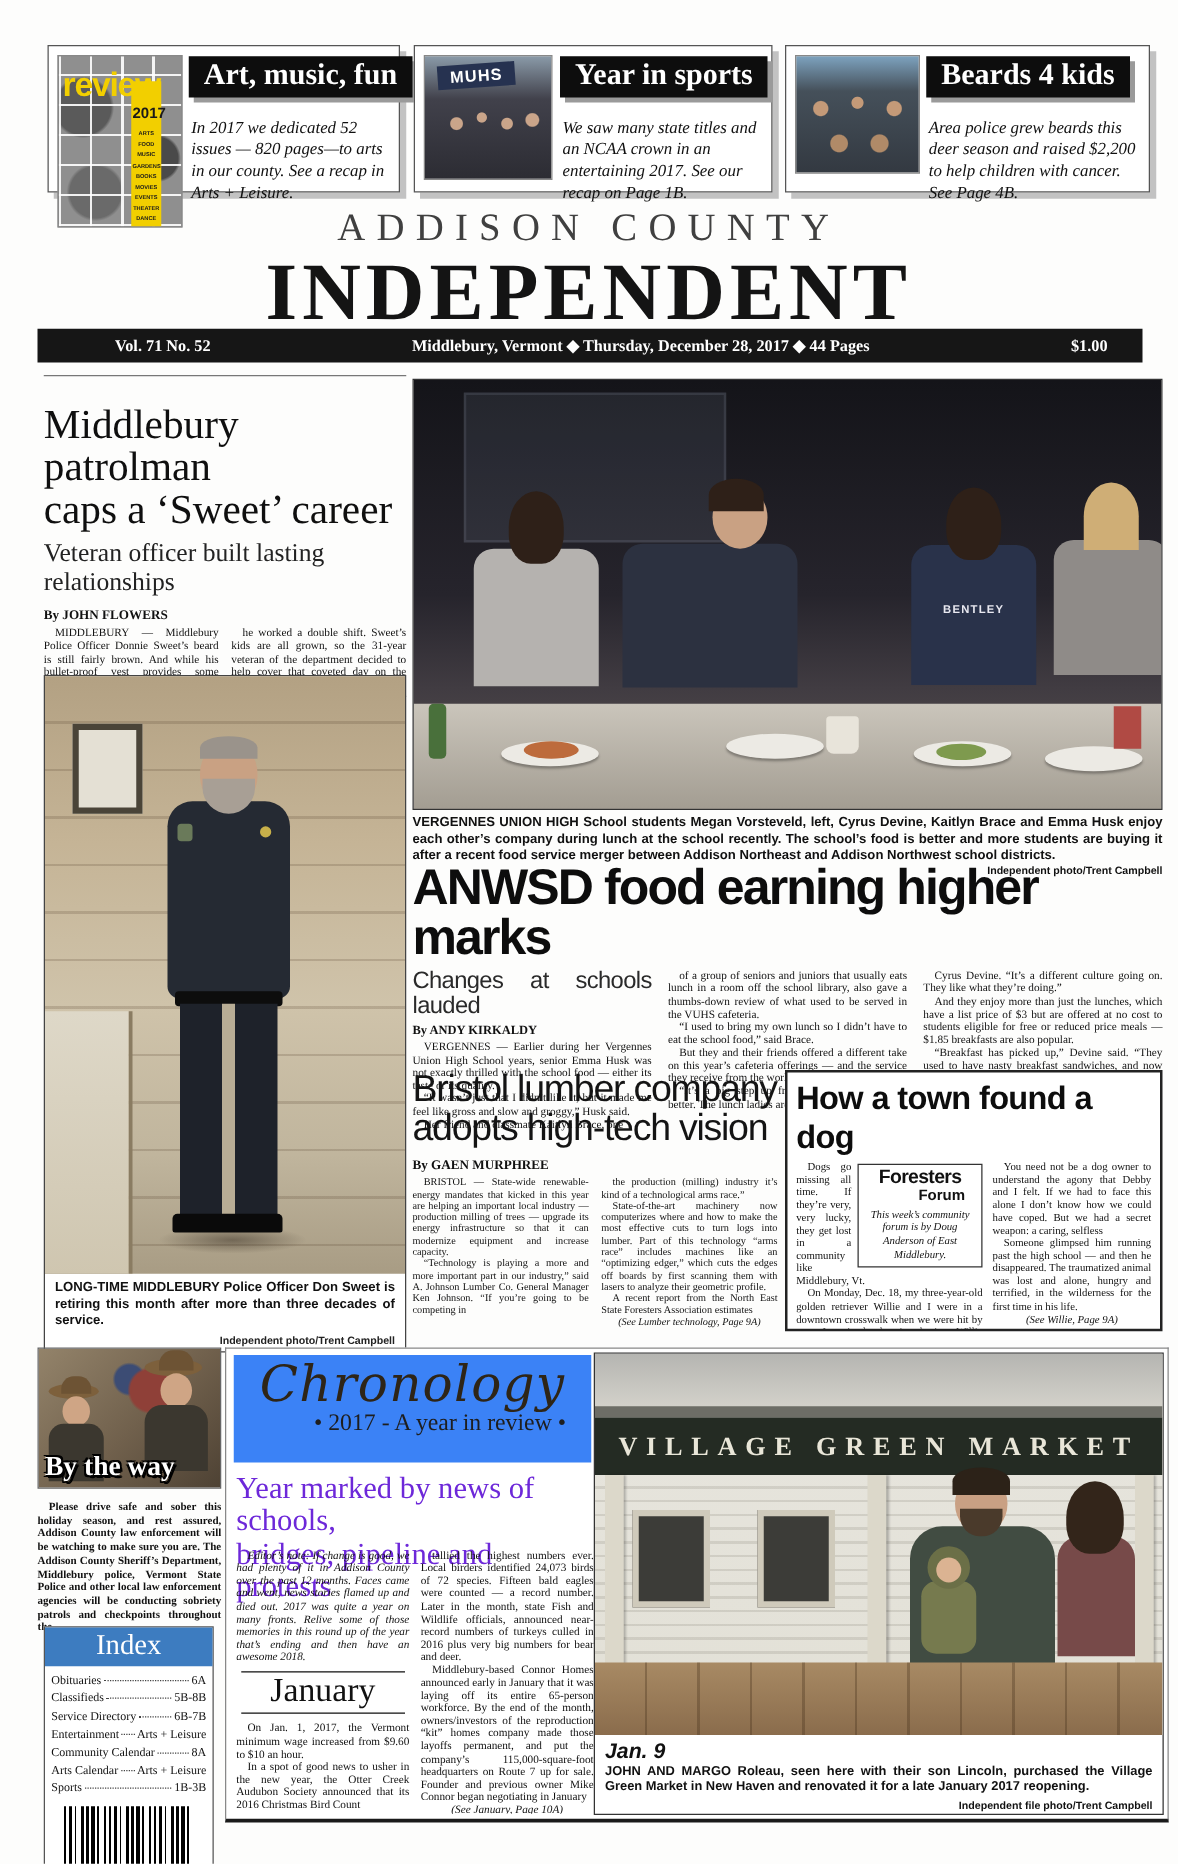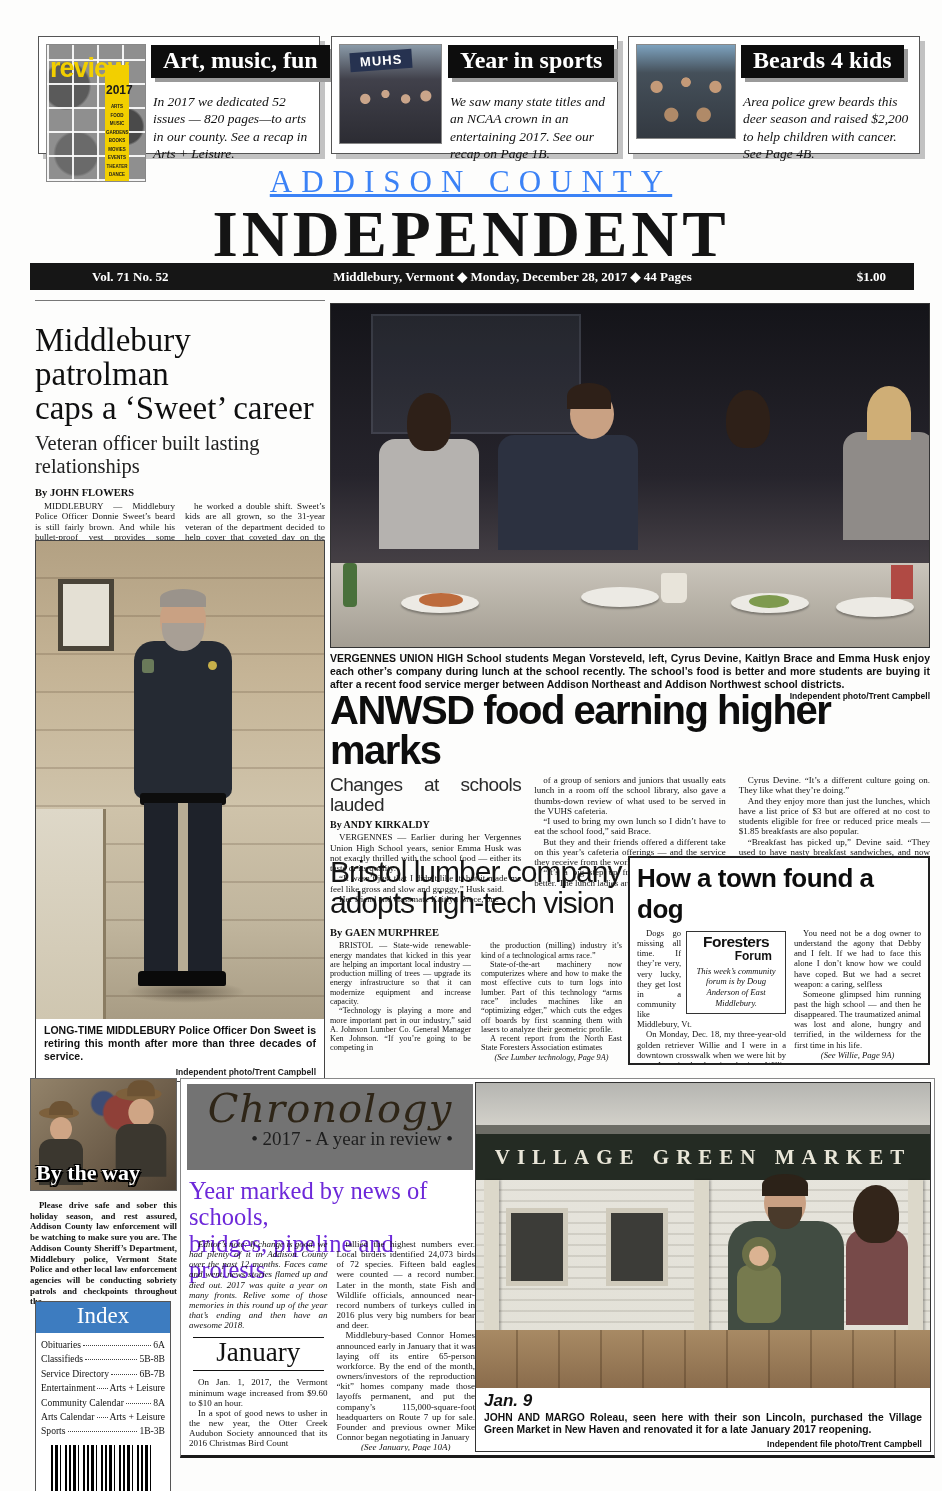--- a/index.html
+++ b/index.html
@@ -47,21 +47,21 @@
   .beards-thumb { width:100px; height:95px; background:linear-gradient(180deg,#7da2be 0%,#45505a 30%,#333941 100%);
       background-image:radial-gradient(circle at 20% 45%, #c49a78 0 6%, transparent 7%),
         radial-gradient(circle at 50% 40%, #c49a78 0 6%, transparent 7%),
         radial-gradient(circle at 80% 45%, #c49a78 0 6%, transparent 7%),
         radial-gradient(circle at 35% 75%, #b08a68 0 7%, transparent 8%),
         radial-gradient(circle at 68% 75%, #b08a68 0 7%, transparent 8%),
         linear-gradient(180deg,#7da2be 0%,#45505a 30%,#333941 100%); }
 
   
   .masthead { position:absolute; left:0; top:164px; width:942px; text-align:center; }
-  .mast-kicker { font-size:31px; letter-spacing:9px; color:#3b82f6;text-decoration:underline; }
+  .mast-kicker { font-size:31px; letter-spacing:9px; color:#404040; }
   .mast-title { font-size:65px; font-weight:bold; letter-spacing:4px; color:#141414; line-height:1.0; margin-top:2px; }
 
   
   .infobar { position:absolute; left:30px; top:263px; width:884px; height:27px; background:#161616;
              color:#fff; display:flex; align-items:center; font-weight:bold; font-size:13px; }
   .infobar .vol { margin-left:62px; }
   .infobar .center { flex:1; text-align:center; }
   .infobar .price { margin-right:28px; }
 
   
@@ -173,21 +173,21 @@
   .index-head { background:#3d7cc0; color:#fff; text-align:center; font-size:23px; padding:1px 0 4px; }
   .index-list { padding:5px 5px 2px; }
   .index-row { display:flex; align-items:baseline; font-size:9.6px; line-height:1.5; }
   .index-dots { flex:1; border-bottom:1.5px dotted #444; margin:0 2px; transform:translateY(-2px); }
   .barcode-wrap { text-align:center; padding:4px 0 8px; }
   .barcode { width:104px; height:50px; margin:0 auto;
       background:repeating-linear-gradient(90deg,#000 0 2px,#fff 2px 4px,#000 4px 7px,#fff 7px 9px,#000 9px 10px,#fff 10px 14px,#000 14px 16px,#fff 16px 18px); }
 
   
   .chrono { position:absolute; left:180px; top:1078px; width:755px; height:380px; border:1px solid #888; border-bottom:3px solid #1a1a1a; background:#fff; }
-  .chrono-banner { position:absolute; left:6px; top:5px; width:286px; height:86px; background:#737373; text-align:center; }
+  .chrono-banner { position:absolute; left:6px; top:5px; width:286px; height:86px; background:#3b82f6; text-align:center; }
   .chrono-script { font-family:"DejaVu Serif",serif; font-style:italic; font-size:40px; color:#2e2517; line-height:1.1; margin-top:2px; letter-spacing:1px; }
   .chrono-subtitle { font-size:19px; color:#1e1e1e; margin-top:-2px;padding-left:44px; }
   .chrono-headline { position:absolute; left:8px; top:99px; width:286px; font-size:24.5px; line-height:1.08; color:#6d28d9; }
   .chrono-cols { position:absolute; left:8px; top:160px; width:286px; height:212px; display:flex; gap:9px; overflow:hidden; }
   .chrono-cols .col { flex:1; font-size:9px; line-height:1.13; text-align:justify; }
   .ed-note { font-style:italic; }
   .month-head { border-top:1.5px solid #111; border-bottom:1.5px solid #111; text-align:center;
       font-size:27px; padding:1px 0 4px; margin:7px 4px 6px; line-height:1; }
 
   
@@ -262,21 +262,21 @@
     <div class="promo-desc">Area police grew beards this deer season and raised $2,200 to help children with cancer. See Page 4B.</div>
   </div>
 
   <div class="masthead">
     <div class="mast-kicker">ADDISON  COUNTY</div>
     <div class="mast-title">INDEPENDENT</div>
   </div>
 
   <div class="infobar">
     <span class="vol">Vol. 71   No. 52</span>
-    <span class="center">Middlebury, Vermont   ◆   Monday, December 28, 2017   ◆   44 Pages</span>
+    <span class="center">Middlebury, Vermont   ◆   Thursday, December 28, 2017   ◆   44 Pages</span>
     <span class="price">$1.00</span>
   </div>
 
   <div class="sweet art">
     <div class="sweet-h">Middlebury patrolman</div>
     <div class="sweet-h">caps a ‘Sweet’ career</div>
     <div class="sweet-sub">Veteran officer built lasting relationships</div>
     <div class="byline">By JOHN FLOWERS</div>
     <div class="cols2">
       <div class="col">
@@ -322,20 +322,21 @@
     <div class="kid k2">
       <div class="kid-head">
           <div class="kid-hair"></div>
         </div>
       <div class="kid-body"></div>
     </div>
     <div class="kid k3">
       <div class="kid-head">
           <div class="kid-hair long"></div>
         </div>
+      <div class="kid-body"><span class="shirt-text">BENTLEY</span></div>
     </div>
     <div class="kid k4">
       <div class="kid-head">
           <div class="kid-hair blonde"></div>
         </div>
       <div class="kid-body"></div>
     </div>
     <div class="lunch-table"></div>
     <div class="plate pl1"></div>
     <div class="plate pl2"></div>

